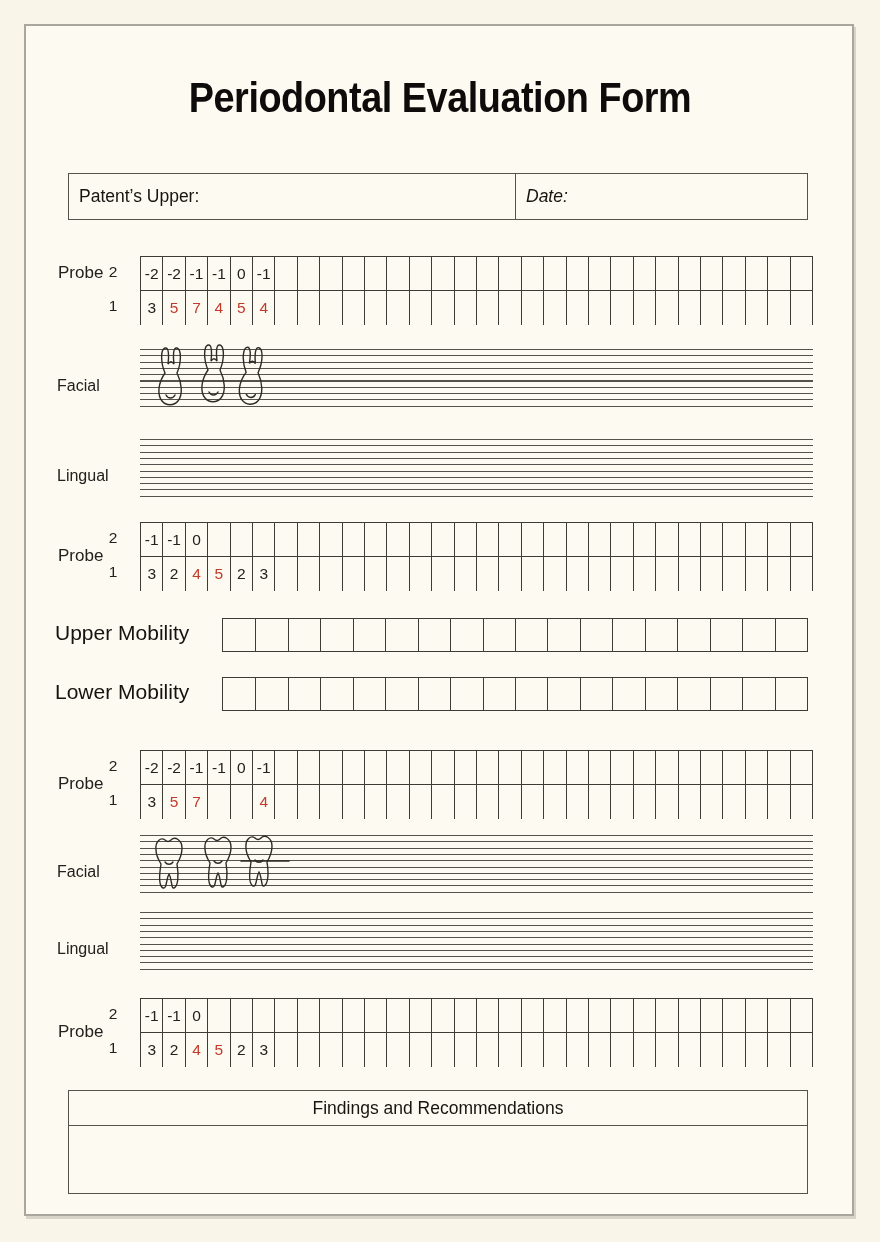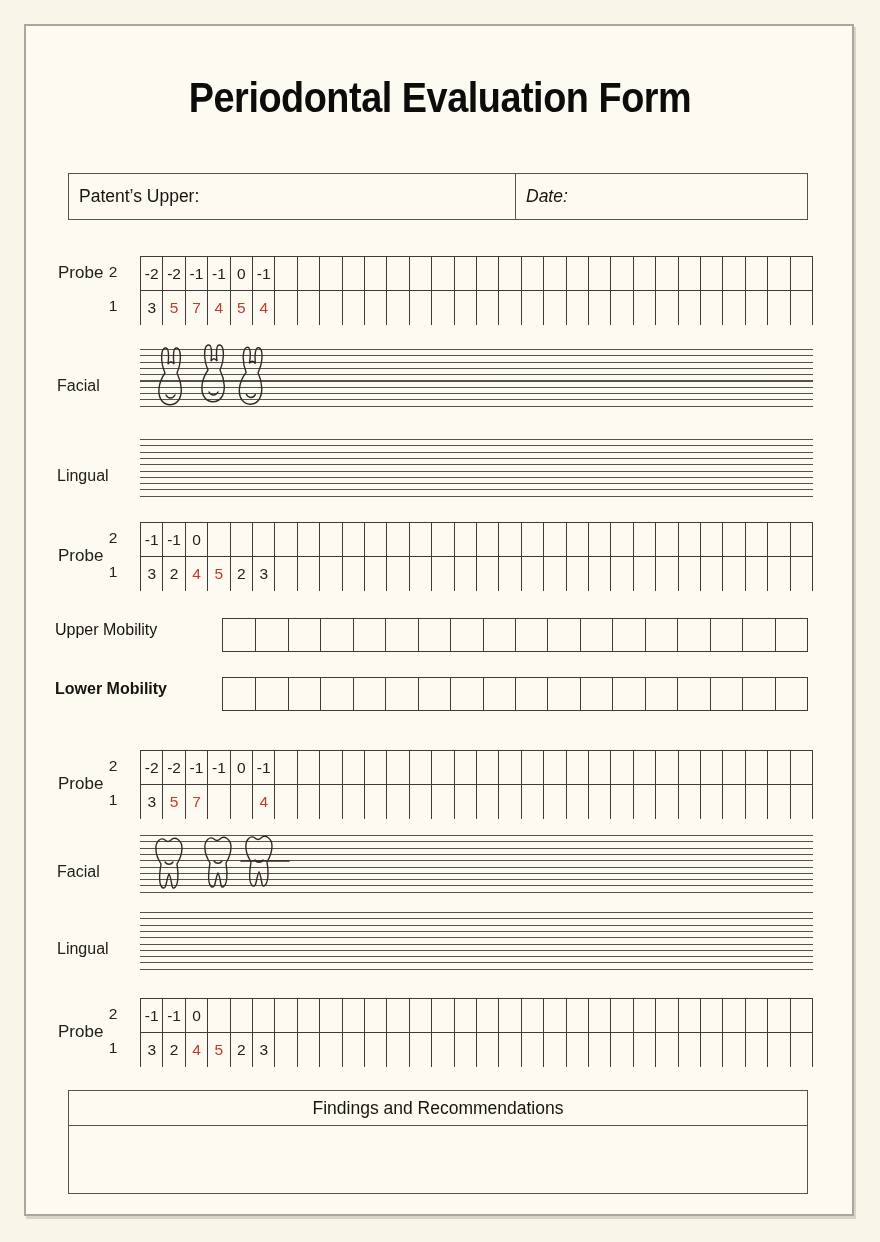--- a/index.html
+++ b/index.html
@@ -40,21 +40,21 @@
   .cell.red{color:var(--red,#c23a2b);}
   
   .arch-section{position:absolute;left:0;width:100%;height:58px;}
   .arch-label{position:absolute;left:57px;top:8px;height:100%;display:flex;align-items:center;
     font-size:16px;color:var(--ink,#23211e);}
   .ruled-area{position:absolute;left:140px;top:0;width:673px;height:58px;
     background:repeating-linear-gradient(to bottom, rgba(42,40,36,.8) 0 1px, transparent 1px 6.3px);}
   .teeth{position:absolute;}
   
   .mob-section{position:absolute;left:0;width:100%;height:34px;}
-  .mob-label{position:absolute;left:55px;top:3px;font-size:16px;color:#151310;}
+  .mob-label{position:absolute;left:55px;top:3px;font-size:21px;color:#151310;}
   .mob-grid{position:absolute;left:222px;top:0;width:586px;height:34px;
     border:1.6px solid var(--line,#3f3c37);display:grid;grid-template-columns:repeat(18,1fr);box-sizing:border-box;}
   .mob-cell{border-left:1.4px solid var(--line,#3f3c37);}
   .mob-cell:first-child{border-left:none;}
   
   .findings{position:absolute;left:68px;top:1090px;width:740px;height:104px;
     border:1.6px solid #57534c;box-sizing:border-box;}
   .findings-header{height:34px;border-bottom:1.2px solid #57534c;display:flex;align-items:center;
     justify-content:center;font-size:17.5px;color:#17150f;}
   .findings-body{height:52px;}
@@ -426,21 +426,21 @@
           <div class="mob-cell"></div>
           <div class="mob-cell"></div>
           <div class="mob-cell"></div>
           <div class="mob-cell"></div>
           <div class="mob-cell"></div>
           <div class="mob-cell"></div>
           <div class="mob-cell"></div>
           <div class="mob-cell"></div>
         </div>
       </div>
-      <div class="mob-section" style="top: 677px; font-weight: bold;">
+      <div class="mob-section" style="top: 677px;">
         <div class="mob-label">Lower Mobility</div>
         <div class="mob-grid">
           <div class="mob-cell"></div>
           <div class="mob-cell"></div>
           <div class="mob-cell"></div>
           <div class="mob-cell"></div>
           <div class="mob-cell"></div>
           <div class="mob-cell"></div>
           <div class="mob-cell"></div>
           <div class="mob-cell"></div>

